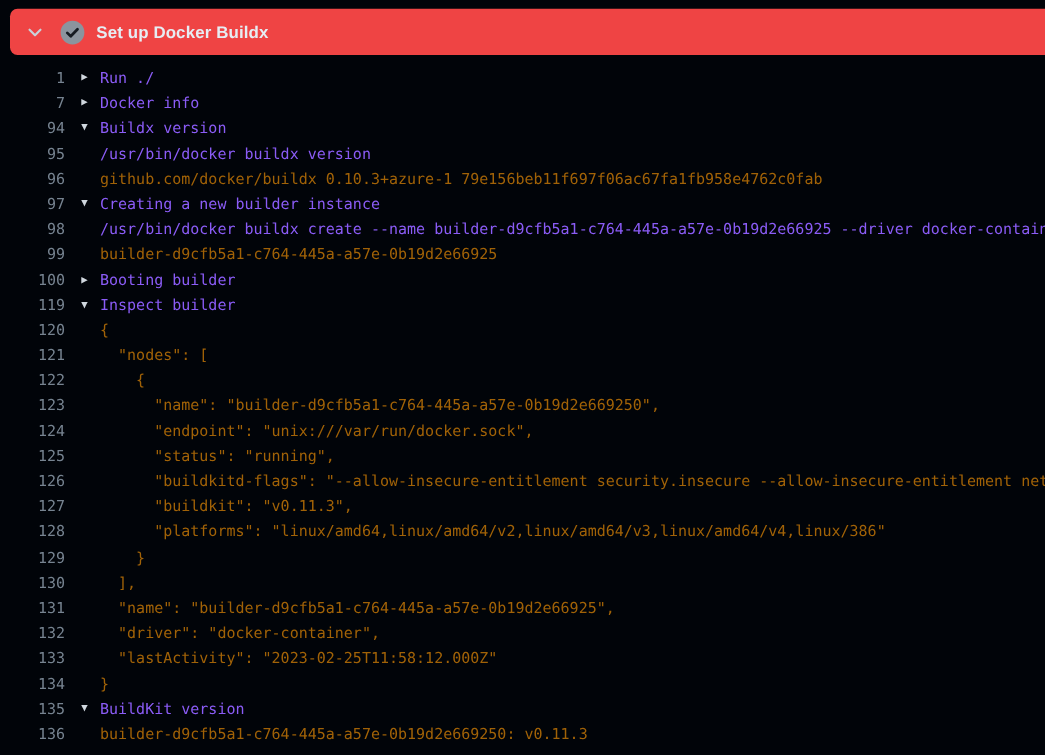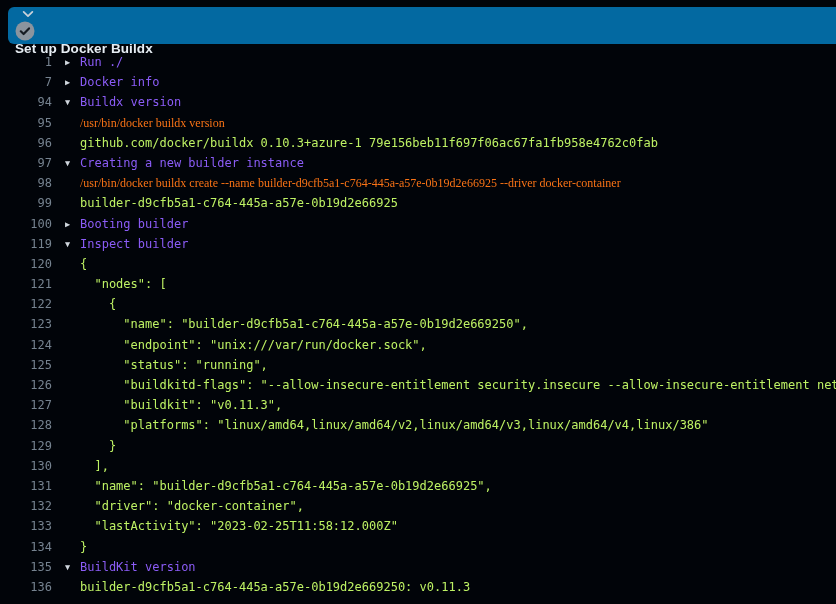--- a/index.html
+++ b/index.html
@@ -5,27 +5,26 @@
   * { box-sizing: border-box; margin: 0; padding: 0; }
   html, body { width: 836px; height: 604px; overflow: hidden; }
   body {
     background: #010409;
     font-family: "Liberation Sans", "DejaVu Sans", sans-serif;
   }
   .step-header {
     margin: 7px 0 0 8px;
     width: calc(100% - 8px);
     height: 37px;
-    background: #0369a1;
+    background: #ef4444;
     border-radius: 6px 0 0 6px;
     display: flex;
-    align-items: flex-start;
+    align-items: center;
     padding-left: 7px;
     cursor: pointer;
-    flex-direction: column;
   }
   .chevron { width: 14px; height: 14px; margin: 0 13px 0 6px; flex: none; display: flex; align-items: center; }
   .status-icon { width: 20px; height: 20px; margin-right: 9px; flex: none; }
   .step-title {
     color: #e6edf3;
     font-size: 13.5px;
     font-weight: 600;
     letter-spacing: 0.1px;
   }
   .log {
@@ -49,24 +48,24 @@
     cursor: pointer;
   }
   .log-line .arrow {
     width: 15px;
     margin-left: 13px;
     flex: none;
     font-size: 8.5px;
     color: #d0d7de;
     display: inline-block;
   }
-  .log-line .text { flex: none; color: #bef264; }
+  .log-line .text { flex: none; color: #a16207; }
   .log-line.group { cursor: pointer; }
   .log-line.group .text { color: #8b5cf6; }
-  .log-line .text.command { color: #f97316; font-family: Liberation Serif, serif; }
+  .log-line .text.command { color: #8b5cf6; }
 </style>
 </head>
 <body>
 
 <div class="step-header">
   <span class="chevron">
     <svg width="14" height="14" viewBox="0 0 16 16">
       <path d="M3 5.5 L8 10.5 L13 5.5" fill="none" stroke="#c9d1d9" stroke-width="2" stroke-linecap="round" stroke-linejoin="round"></path>
     </svg>
   </span>

